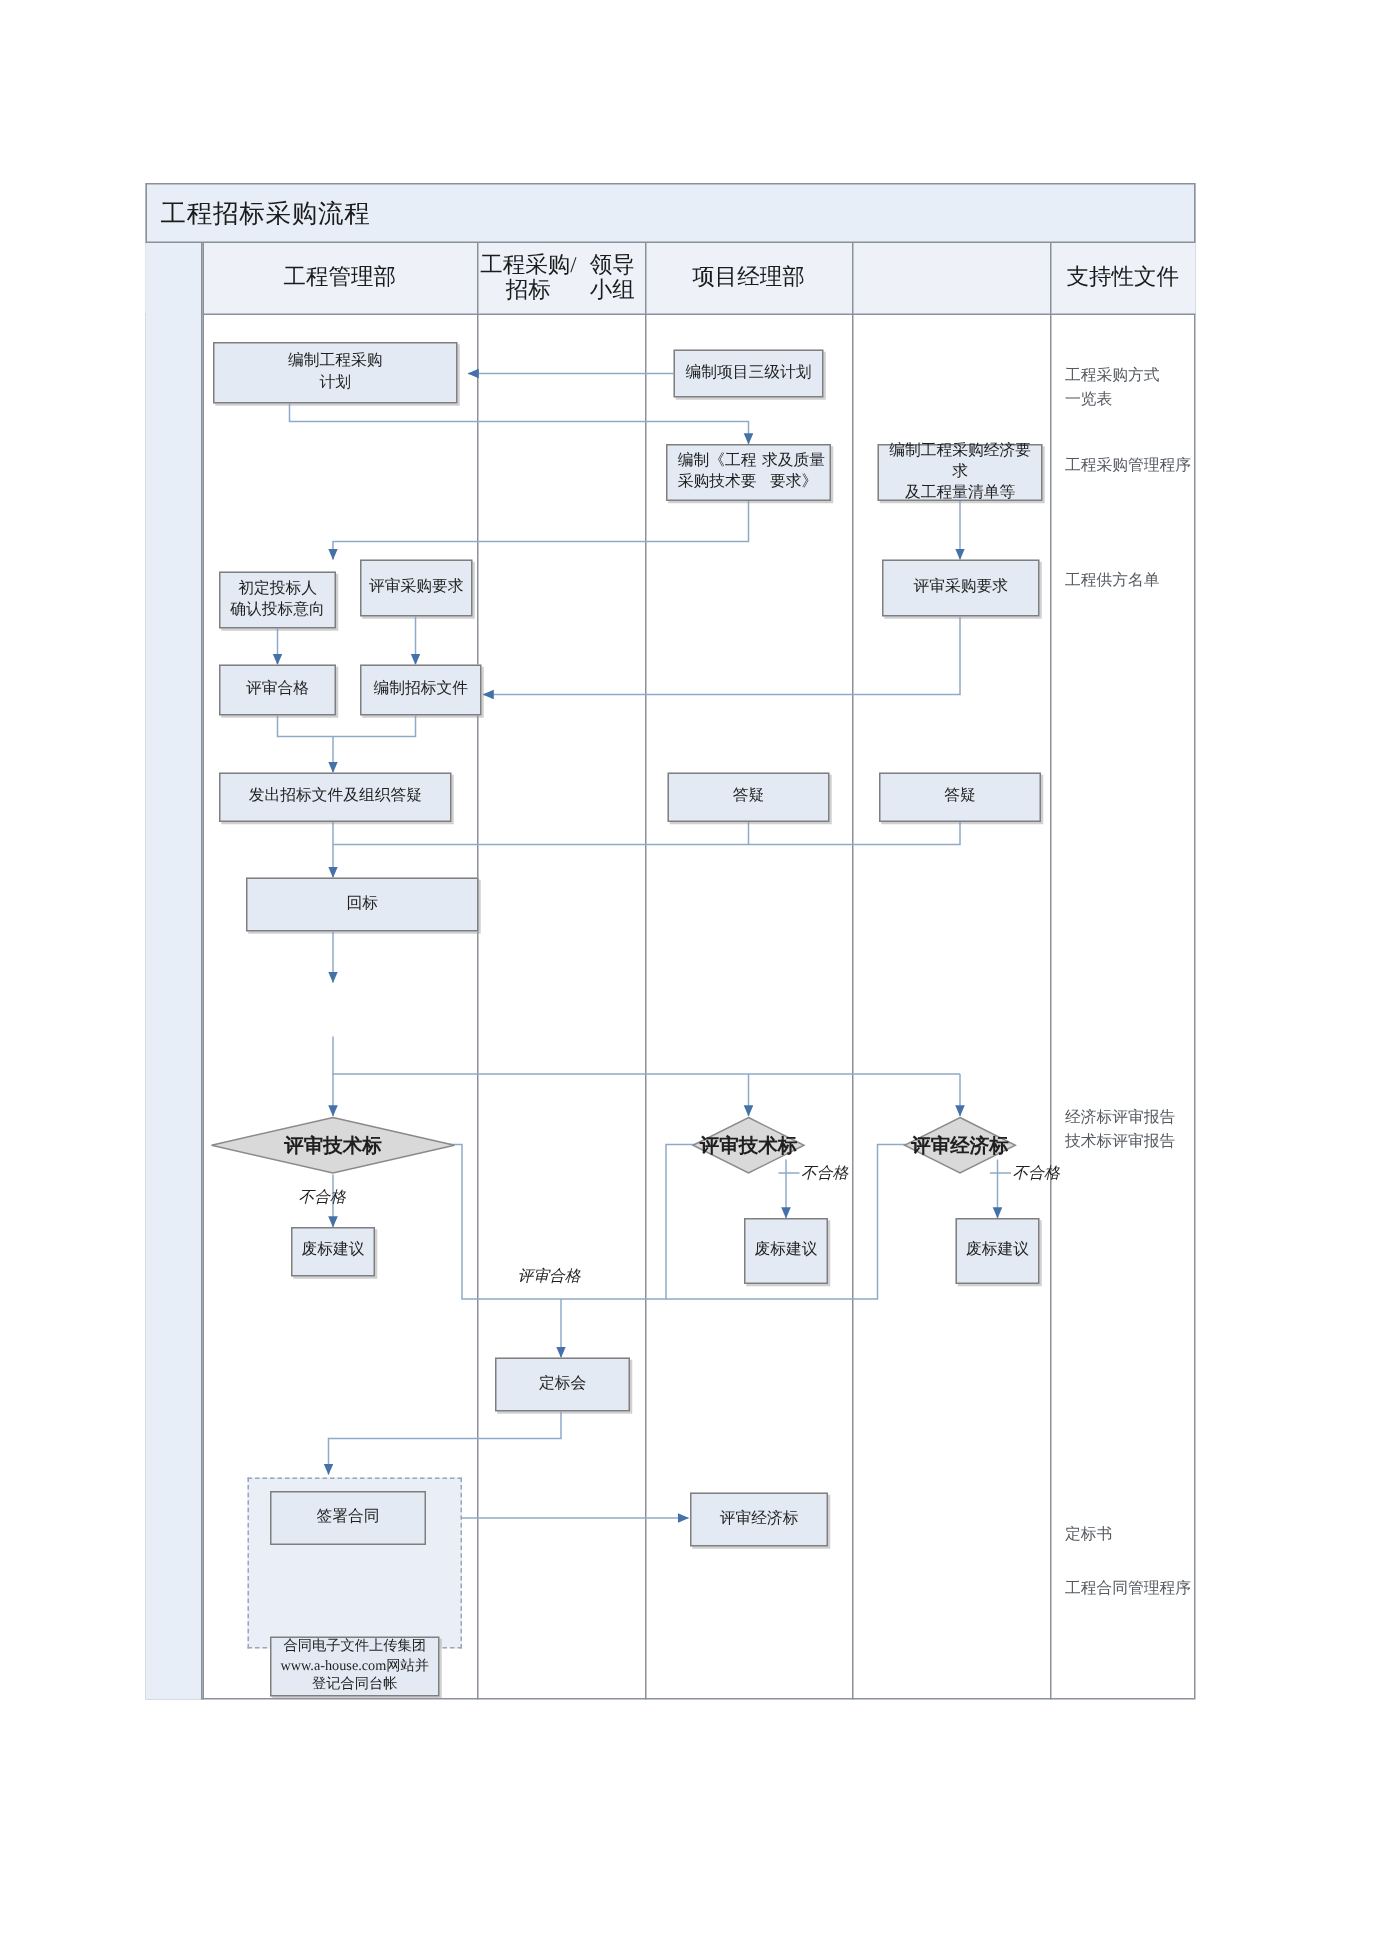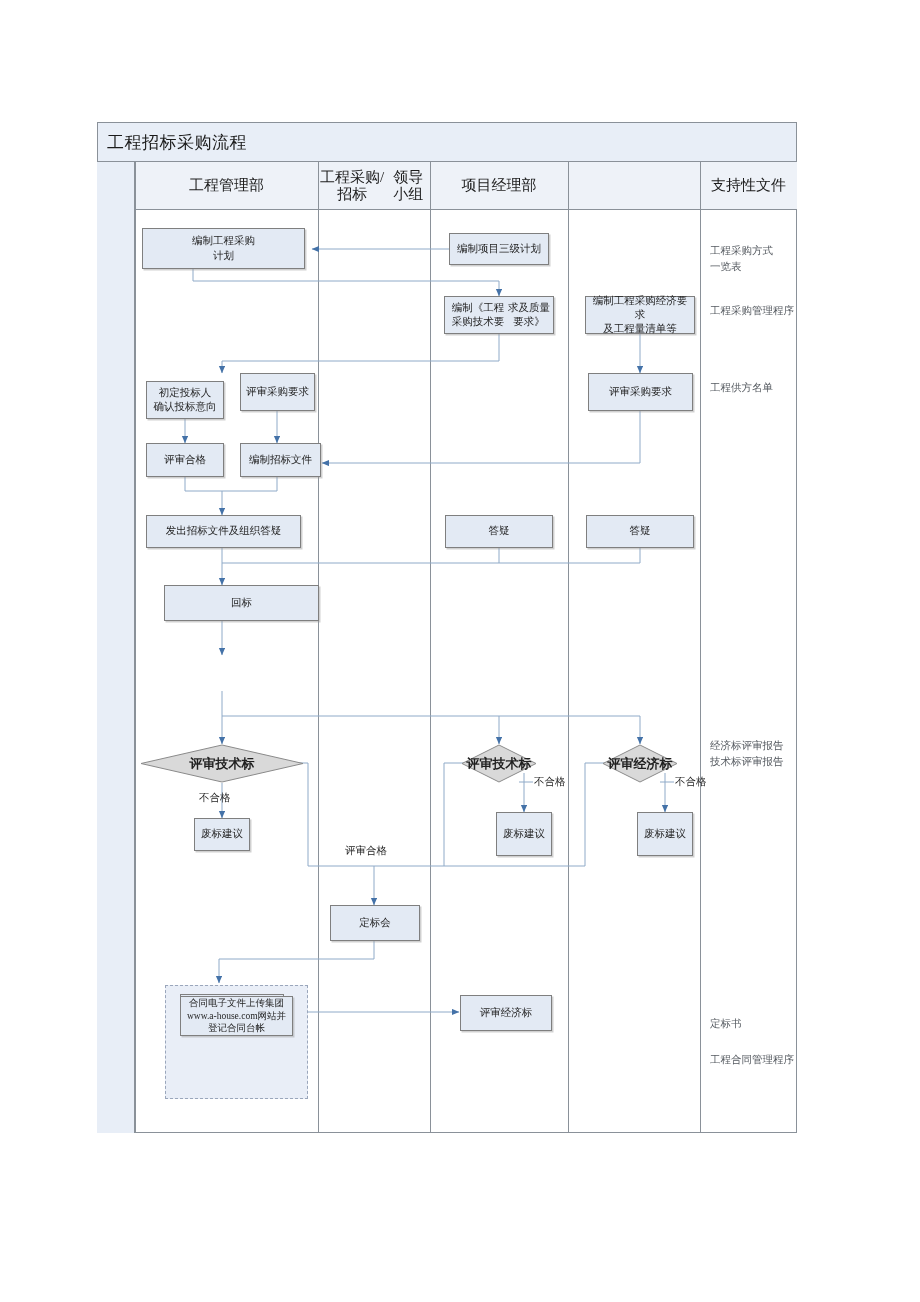--- a/index.html
+++ b/index.html
@@ -28,21 +28,21 @@
         display:flex;align-items:center;justify-content:center;text-align:center;
         font-size:10.5px;color:#1f1f1f;line-height:1.35;padding:1px 3px;}
   .node.sh{box-shadow:1.5px 1.5px 0 rgba(150,150,150,.45);}
   .diamond{position:absolute;}
   .diamond .dlabel{position:absolute;left:0;top:0;width:100%;height:100%;
         display:flex;align-items:center;justify-content:center;font-size:13px;color:#1f1f1f;font-weight:bold;}
 
   .dashgroup{position:absolute;box-sizing:border-box;background:#e9eef7;
         border:1px dashed #9aa6bb;}
 
-  .plabel{position:absolute;font-size:10.5px;color:#1f1f1f;white-space:nowrap;}
+  .plabel{position:absolute;font-size:10.5px;color:#1f1f1f;white-space:nowrap;font-style:italic;}
   .doc{position:absolute;font-size:10.5px;color:#555a60;line-height:1.5;width:86px;}
 
   svg.wires{position:absolute;left:0;top:0;width:920px;height:1302px;pointer-events:none;}
 </style>
 </head>
 <body>
 
 <div id="stage">
 
   <div class="frame"></div>
@@ -227,21 +227,21 @@
   <div class="node sh" style="left:330px;top:905px;width:90px;height:36px">
     <span>定标会</span>
   </div>
 
   <div class="dashgroup" style="left:165px;top:985px;width:143px;height:114px"></div>
 
   <div class="node" style="left:180px;top:994px;width:104px;height:36px">
     <span>签署合同</span>
   </div>
 
-  <div class="node sh" style="left:180px;top:996px;width:113px;height:40px;flex-direction:column;font-size:9.5px">
+  <div class="node sh" style="left:180px;top:1091px;width:113px;height:40px;flex-direction:column;font-size:9.5px">
     <span>合同电子文件上传集团</span>
     <span>www.a-house.com网站并</span>
     <span>登记合同台帐</span>
   </div>
 
   <div class="node sh" style="left:460px;top:995px;width:92px;height:36px">
     <span>评审经济标</span>
   </div>
 
   <div class="doc" style="left:710px;top:243px">

